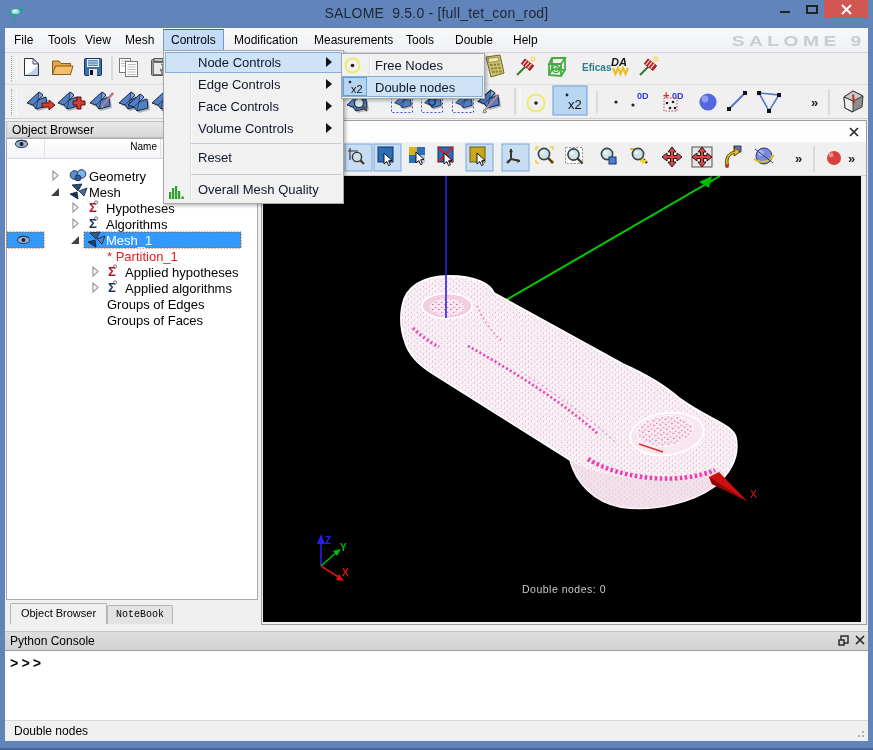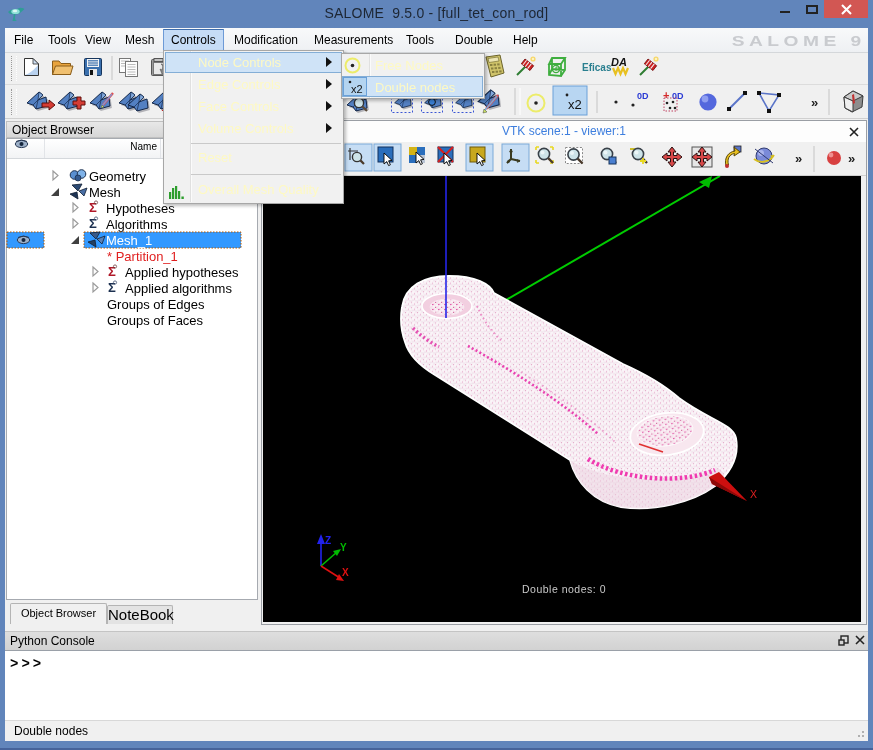--- a/index.html
+++ b/index.html
@@ -2,21 +2,21 @@
 <html><head>
 <meta charset="utf-8">
 <style>
   html,body{margin:0;padding:0;}
   body{width:873px;height:750px;overflow:hidden;font-family:"Liberation Sans",sans-serif;}
   #win{position:absolute;left:0;top:0;width:873px;height:750px;background:#6185bb;}
   .abs{position:absolute;}
   .tb{background:#f0f0f0;}
   .grip{width:4px;border-left:1px dotted #9a9a9a;border-right:1px dotted #fff;}
   .menuitem{height:16px;line-height:16px;font-size:12px;color:#000;padding:0 7px;}
-  .mi-text{font-size:13px;color:#fef9c3;}
+  .mi-text{font-size:13px;color:#0f172a;}
   svg{display:block;}
 </style>
 </head>
 <body>
 <div id="win">
 
   <div class="abs" style="left:8px;top:7px;width:17px;height:14px;">
     <svg width="18" height="15" viewBox="0 0 18 15">
       <path d="M0 5 Q4 1 8 3.5 Q10 0 14 1 Q17 1.5 16 2.5 L12 6 Q10 8 7.5 7 L7 11 Q7 13.5 9 14 L4.5 14 Q5.5 10 5.8 7 Q2 8 0 5 Z" fill="#2f9d96"></path>
       <ellipse cx="7.5" cy="4.5" rx="4.2" ry="2.6" fill="#8fe0d8"></ellipse>
@@ -331,25 +331,24 @@
 
     <use href="#arrc" x="88" y="163"></use>
     <use href="#sigB" x="103" y="161"></use>
     <text x="120" y="173" font-size="13">Applied algorithms</text>
 
     <text x="102" y="189" font-size="13">Groups of Edges</text>
     <text x="102" y="205" font-size="13">Groups of Faces</text>
   </svg>
 
   <div class="abs" style="left:10px;top:603px;width:95px;height:20px;background:#f0f0f0;border:1px solid #b4b4b4;border-bottom:none;border-radius:2px 2px 0 0;font-size:11px;text-align:center;line-height:19px;">Object Browser</div>
-  <div class="abs" style="left:107px;top:605px;width:64px;height:18px;background:#e3e3e3;border:1px solid #b4b4b4;border-bottom:none;border-radius:2px 2px 0 0;font-size:15px;text-align:center;line-height:17px;">NoteBook</div>
+  <div class="abs" style="left:107px;top:605px;width:64px;height:18px;background:#e3e3e3;border:1px solid #b4b4b4;border-bottom:none;border-radius:2px 2px 0 0;font-size:10px;text-align:center;line-height:17px;font-family:Liberation Mono, monospace;">NoteBook</div>
 
   <div class="abs" style="left:261px;top:120px;width:606px;height:505px;background:#f0f0f0;border:1px solid #9a9ea4;box-sizing:border-box;"></div>
   <div class="abs" style="left:262px;top:121px;width:604px;height:21px;background:#fdfdfd;border-bottom:1px solid #d8d8d8;"></div>
-  <div class="abs" style="left:262px;top:124px;width:604px;height:16px;text-align:center;font-size:12px;color:#3d7ede;">VTK scene:1 - viewer:1</div>
   <svg class="abs" style="left:849px;top:127px;" width="10" height="10" viewBox="0 0 10 10">
       <path d="M1 1 L9 9 M9 1 L1 9" stroke="#222" stroke-width="1.6"></path>
     </svg>
   <div class="abs tb" style="left:262px;top:142px;width:604px;height:33px;border-bottom:1px solid #d0d0d0;"></div>
   <svg id="vtktb" class="abs" style="left:262px;top:142px;" width="604" height="33" viewBox="0 0 604 33">
     <defs>
       <g id="vmag">
         <circle cx="7" cy="7" r="5.6" fill="#cde3e8" stroke="#384048" stroke-width="1.6"></circle>
         <circle cx="5.5" cy="5.5" r="2" fill="#eef6f8" opacity="0.9"></circle>
         <line x1="11.2" y1="11.2" x2="16" y2="16" stroke="#4a3a2a" stroke-width="2.4"></line>

